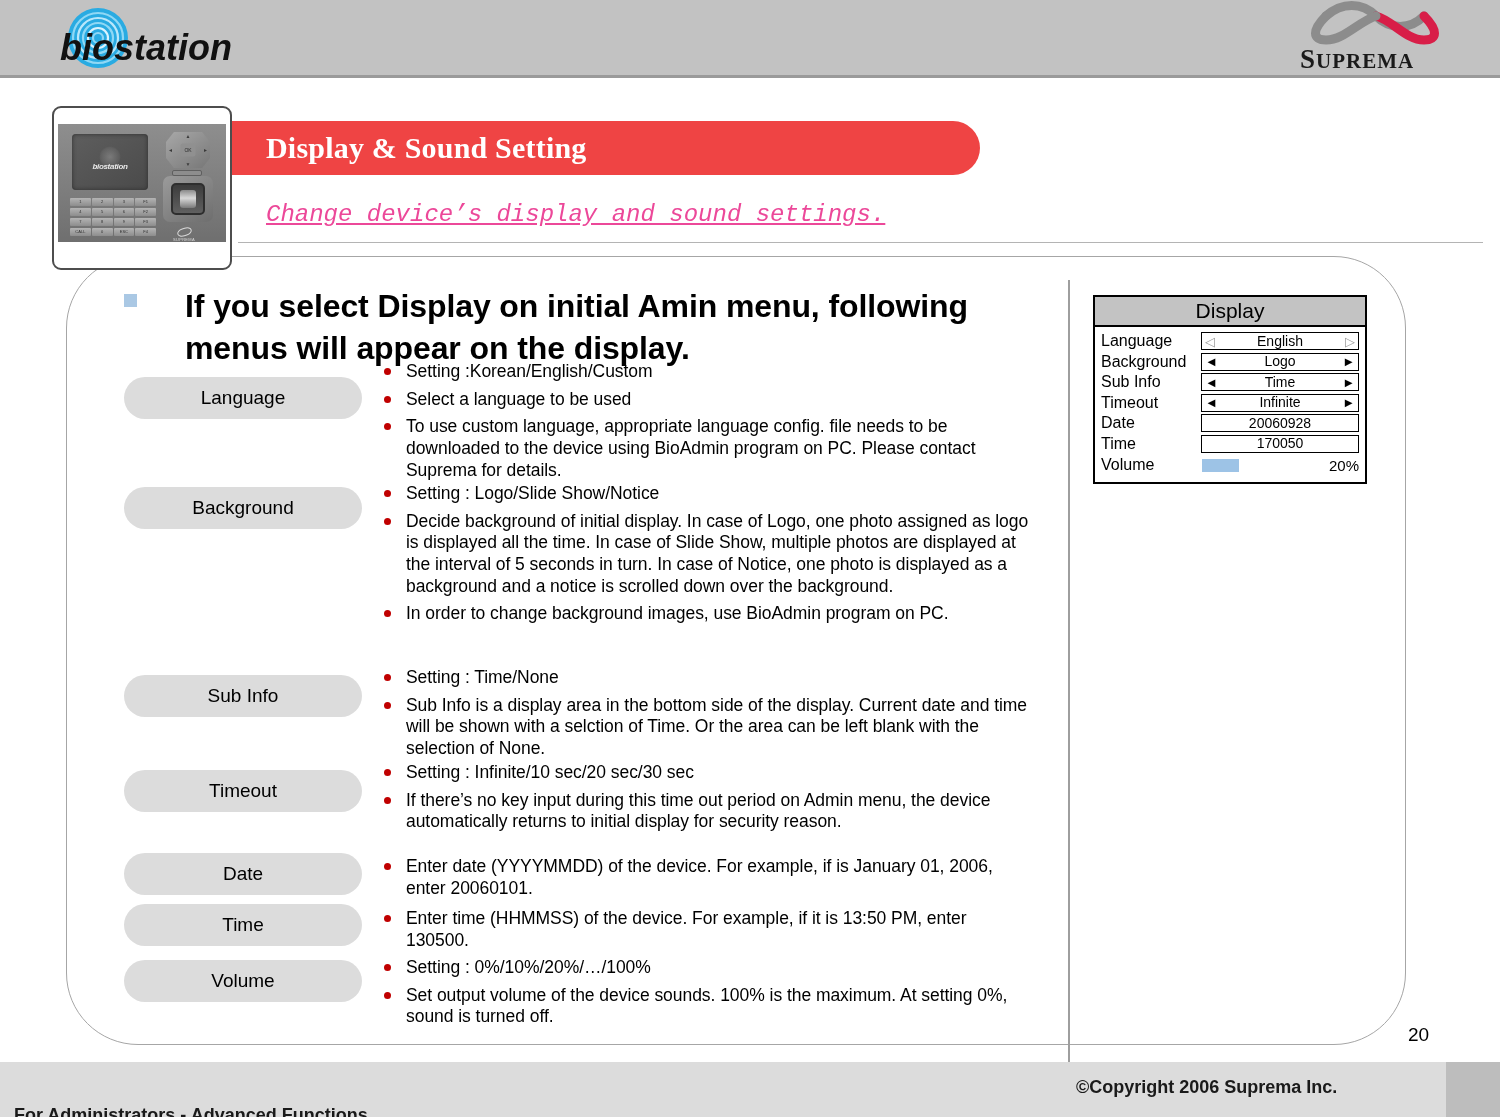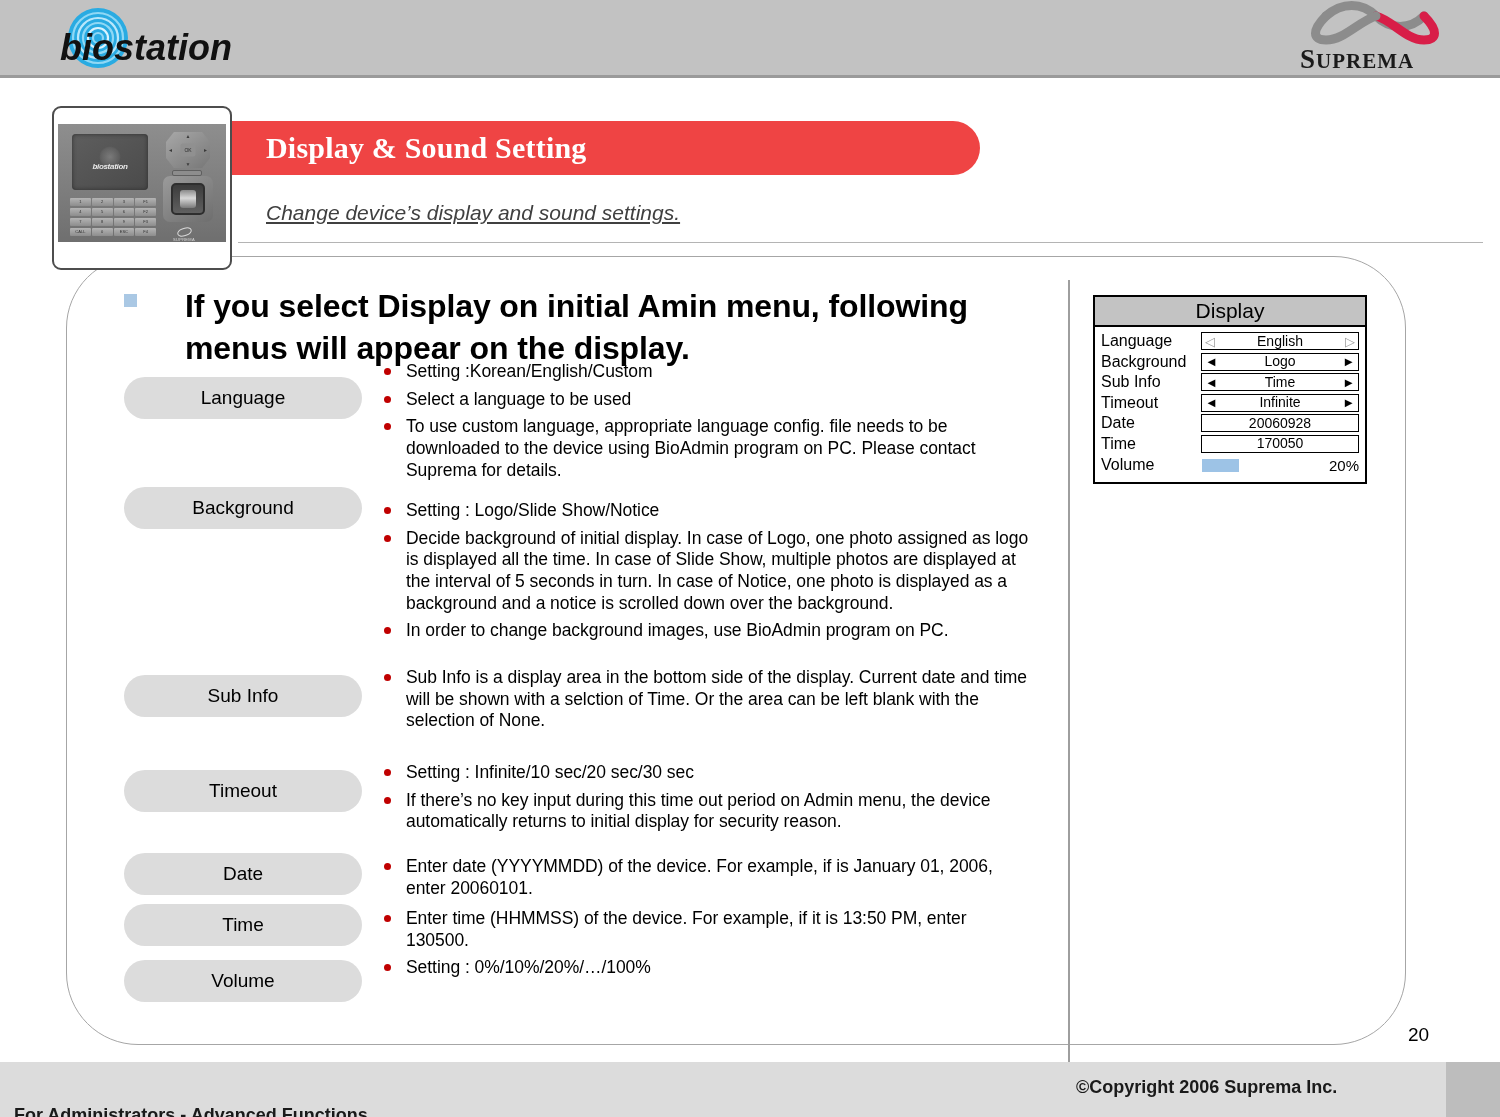--- a/index.html
+++ b/index.html
@@ -187,25 +187,25 @@
     line-height: 54px;
     font-family: "Liberation Serif", serif;
     font-weight: bold;
     font-size: 30px;
     color: #ffffff;
     letter-spacing: .2px;
   }
   .subtitle {
     position: absolute;
     left: 266px; top: 201px;
-    font-family: Liberation Sans, sans-serif;
+    font-family: Liberation Mono, monospace;
     font-style: italic;
-    font-size: 21px;
+    font-size: 24px;
     text-decoration: underline;
-    color: #404040;
+    color: #ec4899;
   }
   .rule-under-subtitle {
     position: absolute;
     left: 238px; top: 242px;
     width: 1245px; height: 1px;
     background: #b4b4b4;
   }
 
   
   .content-frame {
@@ -477,45 +477,47 @@
 <div class="pill" style="top:853px">Date</div>
 <div class="pill" style="top:904px">Time</div>
 <div class="pill" style="top:960px">Volume</div>
 
 <div class="bullets" style="top:361px">
   <div class="bullet">Setting :Korean/English/Custom</div>
   <div class="bullet">Select a language to be used</div>
   <div class="bullet">To use custom language, appropriate language config. file needs to be downloaded to the device using BioAdmin program on PC. Please contact Suprema for details.</div>
 </div>
 
-<div class="bullets" style="top:500px">
+<div class="bullets" style="top:483px">
   <div class="bullet">Setting : Logo/Slide Show/Notice</div>
   <div class="bullet">Decide background of initial display. In case of Logo, one photo assigned as logo is displayed all the time. In case of Slide Show, multiple photos are displayed at the interval of 5 seconds in turn. In case of Notice, one photo is displayed as a background and a notice is scrolled down over the background.</div>
   <div class="bullet">In order to change background images, use BioAdmin program on PC.</div>
 </div>
 
 <div class="bullets" style="top:667px">
+  <div class="bullet">Setting : Time/None</div>
   <div class="bullet">Sub Info is a display area in the bottom side of the display. Current date and time will be shown with a selction of Time. Or the area can be left blank with the selection of None.</div>
 </div>
 
 <div class="bullets" style="top:762px">
   <div class="bullet">Setting : Infinite/10 sec/20 sec/30 sec</div>
   <div class="bullet">If there’s no key input during this time out period on Admin menu, the device automatically returns to initial display for security reason.</div>
 </div>
 
 <div class="bullets" style="top:856px">
   <div class="bullet">Enter date (YYYYMMDD) of the device.  For example, if is January 01, 2006, enter 20060101.</div>
 </div>
 
 <div class="bullets" style="top:908px">
   <div class="bullet">Enter time (HHMMSS) of the device. For example, if it is 13:50 PM, enter 130500.</div>
 </div>
 
 <div class="bullets" style="top:957px">
   <div class="bullet">Setting : 0%/10%/20%/…/100%</div>
+  <div class="bullet">Set output volume of the device sounds. 100% is the maximum. At setting 0%, sound is turned off.</div>
 </div>
 
 <div class="disp-panel">
   <div class="disp-title">Display</div>
   <div class="disp-rows">
 
     <div class="disp-row">
       <span class="disp-label">Language</span>
       <span class="disp-value">
         <span class="arrow dim">◁</span>

